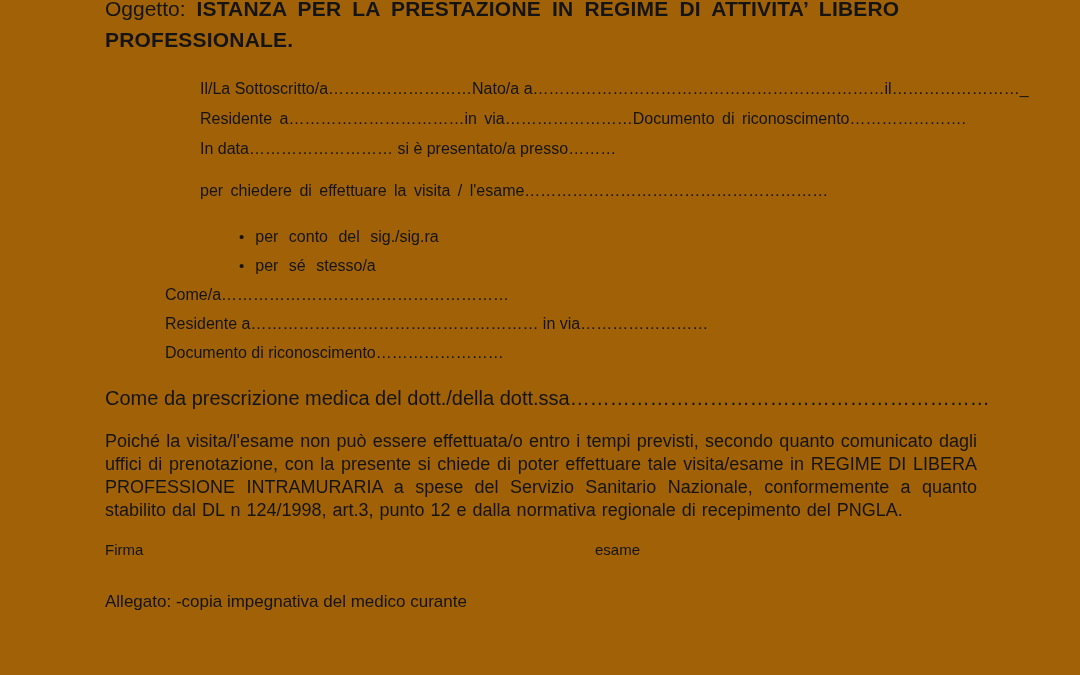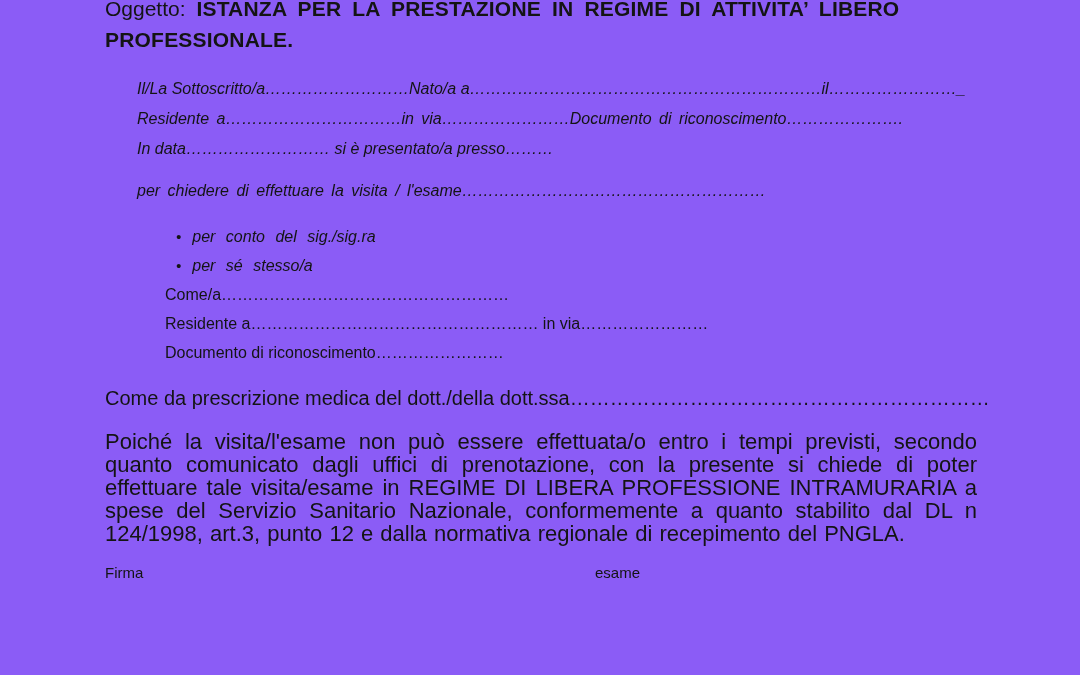--- a/index.html
+++ b/index.html
@@ -1,39 +1,39 @@
 <!DOCTYPE html>
 <html><head>
 <meta charset="utf-8">
 <style>
   html, body { margin:0; padding:0; background:#ffffff; }
   .page {
     position:relative;
     width:1080px;
     height:675px;
-    background:#8b5cf6;
+    background:#a16207;
     overflow:hidden;
     color:#141414;
     font-family:"Liberation Sans", sans-serif;
     -webkit-font-smoothing:antialiased;
   }
   .content {
     position:absolute;
     left:105px;
     top:-7px;
     width:872px;
   }
   .title {
     margin:0;
     font-size:21px;
     line-height:31px;
     word-spacing:5px;
   }
   .title-bold { font-weight:700; letter-spacing:0.2px; }
-  .block1 { margin:19px 0 0 32px;font-style:italic; }
+  .block1 { margin:19px 0 0 95px; }
   .line {
     margin:0;
     font-size:16px;
     line-height:30px;
     white-space:nowrap;
   }
   .ws2 { word-spacing:3px; }
   .richiesta { margin-top:12px; word-spacing:3px; }
   .bullets {
     list-style:none;
@@ -49,21 +49,21 @@
   .block2 { margin:0 0 0 60px; }
   .block2 .line { line-height:29px; }
   .prescrizione {
     margin:16px 0 0 0;
     font-size:20px;
     line-height:30px;
     white-space:nowrap;
   }
   .para {
     margin:17px 0 8px 0;
-    font-size:22px;
+    font-size:18px;
     line-height:23px;
     text-align:justify;
     word-spacing:1px;
   }
   .sigrow {
     margin-top:16px;
     display:flex;
     font-size:15px;
     line-height:24px;
   }
@@ -102,15 +102,16 @@
 
     <p class="prescrizione">Come da prescrizione medica del dott./della dott.ssa………………………………………………………</p>
 
     <p class="para">Poiché la visita/l'esame non può essere effettuata/o entro i tempi previsti, secondo quanto comunicato dagli uffici di prenotazione, con la presente si chiede di poter effettuare tale visita/esame in REGIME DI LIBERA PROFESSIONE INTRAMURARIA a spese del Servizio Sanitario Nazionale, conformemente a quanto stabilito dal DL n 124/1998, art.3, punto 12 e dalla normativa regionale di recepimento del PNGLA.</p>
 
     <div class="sigrow">
       <span class="firma">Firma</span>
       <span>esame</span>
     </div>
 
+    <p class="allegato">Allegato: -copia impegnativa del medico curante</p>
 
   </div>
 </div>
 
 </body></html>

